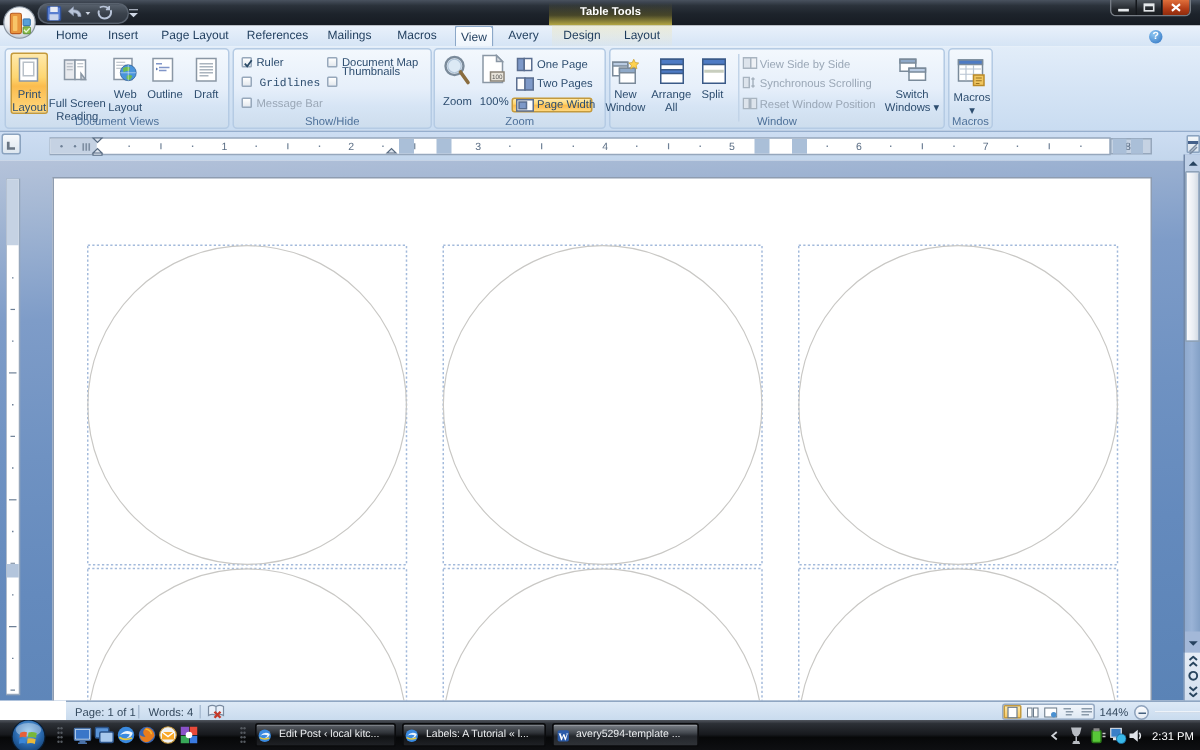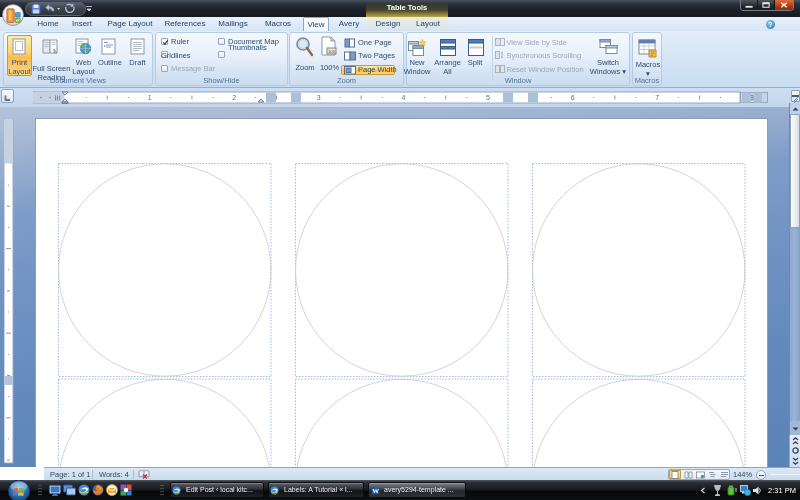--- a/index.html
+++ b/index.html
@@ -202,21 +202,21 @@
   </div>
 
   <div class="group" style="left:155px;width:133px;">
     <div class="chk" style="left:5px;top:4.5px;">
         <svg width="7" height="7" viewBox="0 0 7 7" style="display:block">
           <path d="M1.2 3.4 L2.8 5.2 L5.8 1.2" stroke="#2a4a66" stroke-width="1.2" fill="none"></path>
         </svg>
       </div>
     <div class="chklabel" style="left:15px;top:5px;">Ruler</div>
     <div class="chk" style="left:5px;top:18px;"></div>
-    <div class="chklabel" style="left:5px;top:18.5px;">Gridlines</div>
+    <div class="chklabel" style="left:17px;top:18.5px;font-family:Liberation Mono, monospace;">Gridlines</div>
     <div class="chk" style="left:5px;top:31.5px;"></div>
     <div class="chklabel gray" style="left:15px;top:32px;">Message Bar</div>
     <div class="chk" style="left:62px;top:4.5px;"></div>
     <div class="chklabel" style="left:72px;top:5px;">Document Map</div>
     <div class="chk" style="left:62px;top:18px;"></div>
     <div class="chklabel" style="left:72px;top:11px;">Thumbnails</div>
     <div class="glabel">Show/Hide</div>
   </div>
 
   <div class="group" style="left:289px;width:115px;">

